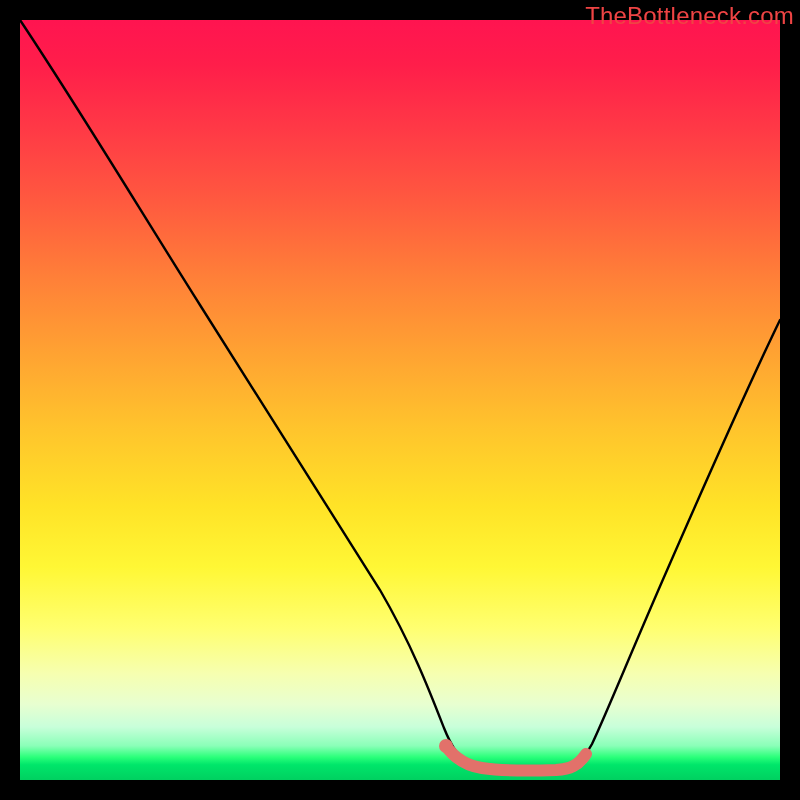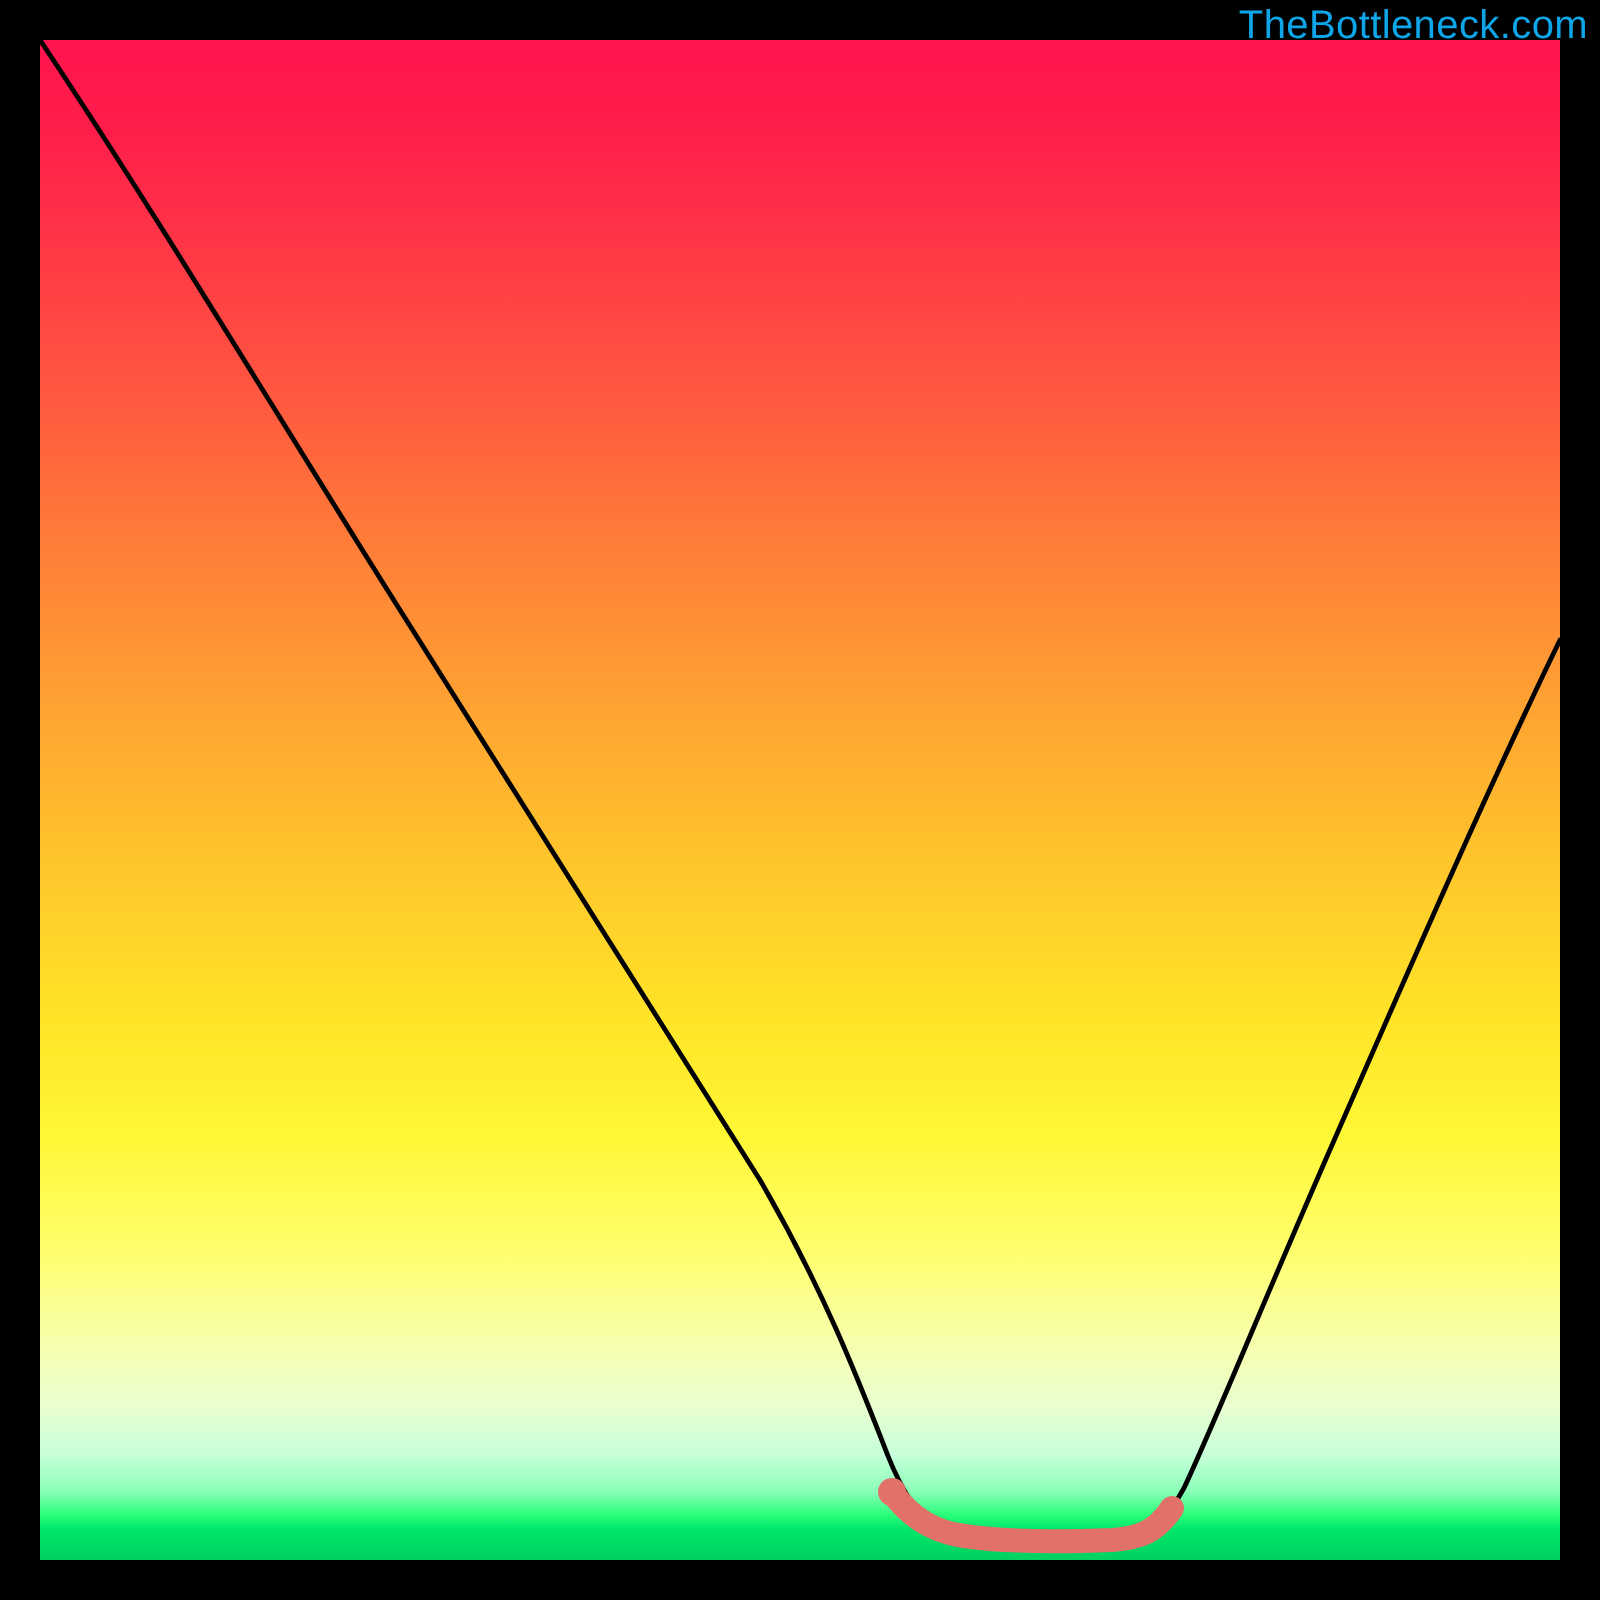--- a/index.html
+++ b/index.html
@@ -43,22 +43,22 @@
       #8affb8 95.5%,
       #2aff7a 97%,
       #00e66a 98%,
       #00d060 100%
     );
   }
   .watermark {
     position: absolute;
     top: 2px;
     right: 6px;
-    color: #0ea5e9;
-    font-size: 20px;
+    color: #ef4444;
+    font-size: 24px;
     letter-spacing: 0.2px;
     z-index: 10;
     user-select: none;
     text-align: right;
   }
   svg.curves {
     position: absolute;
     left: 0;
     top: 0;
     width: 760px;

